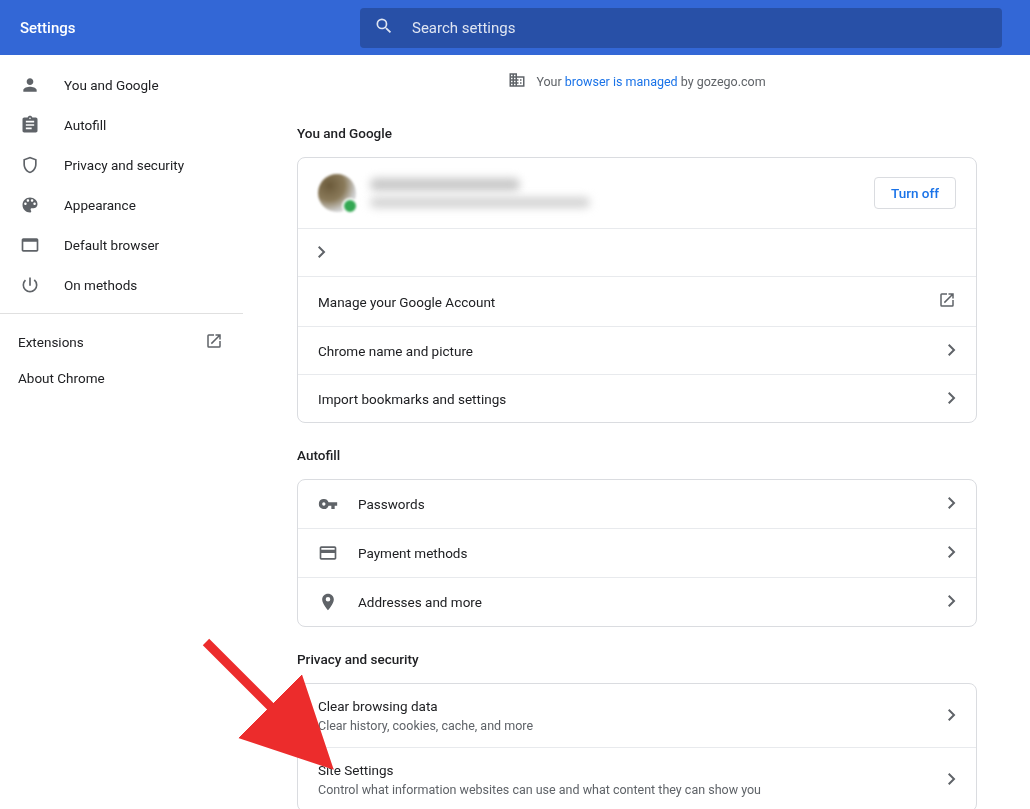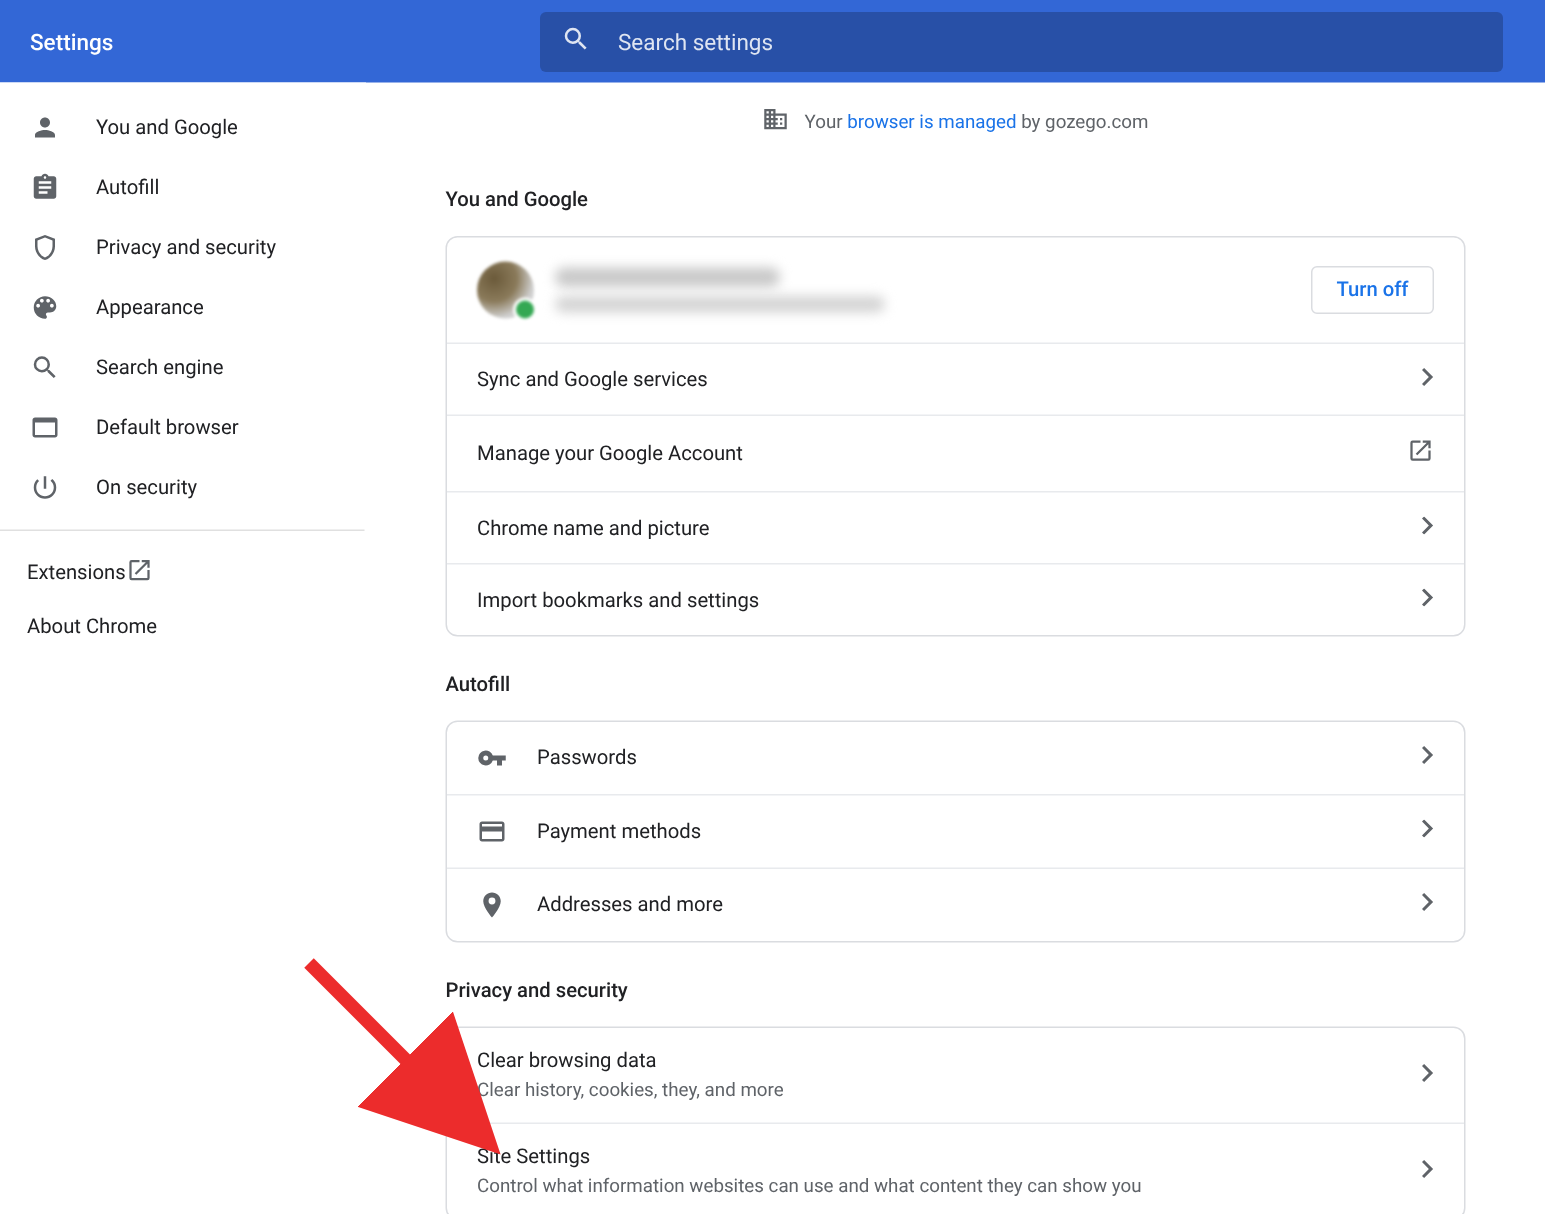--- a/index.html
+++ b/index.html
@@ -12,21 +12,21 @@
   .search-box svg { fill: rgba(255,255,255,0.85); }
   .search-input { background: transparent; border: none; outline: none; color: #5eead4; font-size: 15px; margin-left: 18px; flex: 1; }
   .search-input::placeholder { color: rgba(255,255,255,0.85); }
 
   .layout { display: flex; height: calc(100% - 55px); }
   .sidebar { width: 244px; border-right: 1px solid rgba(0,0,0,0); padding-top: 10px; background: #fff; }
   .nav-item { display: flex; align-items: center; height: 40px; padding-left: 20px; cursor: pointer; color: #202124; font-size: 13.5px; }
   .nav-icon { width: 20px; height: 20px; fill: #5f6368; margin-right: 24px; display: flex; align-items: center; justify-content: center; }
   .advanced-row { display: flex; align-items: center; justify-content: space-between; height: 40px; padding: 0 24px 0 18px; cursor: pointer; font-size: 13.5px; color: #202124; margin-top: 12px; }
   .divider { height: 1px; background: #e0e0e0; margin: 8px 0 10px 0; }
-  .footer-item { display: flex; align-items: center; height: 36px; padding: 0 20px 0 18px; cursor: pointer; font-size: 13.5px; color: #202124; }
+  .footer-item { display: flex; align-items: center; justify-content: space-between; height: 36px; padding: 0 20px 0 18px; cursor: pointer; font-size: 13.5px; color: #202124; }
 
   .main { flex: 1; overflow-y: auto; background: #fff; padding-bottom: 32px; }
   .managed-bar { height: 40px; display: flex; align-items: center; justify-content: center; font-size: 12.5px; color: #5f6368; gap: 10px; margin-top: 6px; }
   .managed-bar a { color: #1a73e8; text-decoration: none; }
   .managed-icon { fill: #5f6368; }
 
   .section { width: 680px; margin: 0 auto; margin-top: 10px; }
   .section-title { font-size: 13.5px; font-weight: 500; color: #202124; padding: 14px 0 16px 0; }
   .card { border: 1px solid #dadce0; border-radius: 8px; overflow: hidden; background: #fff; }
   .row { min-height: 48px; padding: 14px 20px; display: flex; align-items: center; cursor: pointer; border-top: 1px solid #e8eaed; font-size: 13.5px; color: #202124; position: relative; }
@@ -94,40 +94,32 @@
       <span class="nav-icon">
           <svg viewBox="0 0 24 24" width="20" height="20">
             <path d="M12 3c-4.97 0-9 4.03-9 9s4.03 9 9 9c.83 0 1.5-.67 1.5-1.5 0-.39-.15-.74-.39-1.01-.23-.26-.38-.61-.38-.99 0-.83.67-1.5 1.5-1.5H16c2.76 0 5-2.24 5-5 0-4.42-4.03-8-9-8zM6.5 12c-.83 0-1.5-.67-1.5-1.5S5.67 9 6.5 9 8 9.67 8 10.5 7.33 12 6.5 12zm3-4C8.67 8 8 7.33 8 6.5S8.67 5 9.5 5s1.5.67 1.5 1.5S10.33 8 9.5 8zm5 0c-.83 0-1.5-.67-1.5-1.5S13.67 5 14.5 5s1.5.67 1.5 1.5S15.33 8 14.5 8zm3 4c-.83 0-1.5-.67-1.5-1.5S16.67 9 17.5 9s1.5.67 1.5 1.5-.67 1.5-1.5 1.5z"></path>
           </svg>
         </span>
       <span>Appearance</span>
     </div>
     <div class="nav-item">
       <span class="nav-icon">
           <svg viewBox="0 0 24 24" width="20" height="20">
-            <path d="M15.5 14h-.79l-.28-.27A6.471 6.471 0 0016 9.5 6.5 6.5 0 109.5 16c1.61 0 3.09-.59 4.23-1.57l.27.28v.79l5 4.99L20.49 19l-4.99-5zM9.5 14A4.5 4.5 0 1114 9.5 4.5 4.5 0 019.5 14z"></path>
-          </svg>
-        </span>
-      <span>Search engine</span>
-    </div>
-    <div class="nav-item">
-      <span class="nav-icon">
-          <svg viewBox="0 0 24 24" width="20" height="20">
             <path d="M20 4H4c-1.1 0-2 .9-2 2v12c0 1.1.9 2 2 2h16c1.1 0 2-.9 2-2V6c0-1.1-.9-2-2-2zm0 14H4V8h16v10z"></path>
           </svg>
         </span>
       <span>Default browser</span>
     </div>
     <div class="nav-item">
       <span class="nav-icon">
           <svg viewBox="0 0 24 24" width="20" height="20">
             <path d="M13 3h-2v10h2V3zm4.83 2.17l-1.42 1.42A6.92 6.92 0 0119 12c0 3.87-3.13 7-7 7s-7-3.13-7-7c0-2.02.86-3.84 2.24-5.12L5.83 5.46A8.93 8.93 0 003 12a9 9 0 0018 0 8.93 8.93 0 00-3.17-6.83z"></path>
           </svg>
         </span>
-      <span>On security</span>
+      <span>On methods</span>
     </div>
 
     <div class="divider"></div>
 
     <div class="footer-item">
       <span>Extensions</span>
       <span><svg viewBox="0 0 24 24" width="18" height="18" fill="#5f6368">
             <path d="M19 19H5V5h7V3H5a2 2 0 00-2 2v14a2 2 0 002 2h14a2 2 0 002-2v-7h-2v7zM14 3v2h3.59l-9.83 9.83 1.41 1.41L19 6.41V10h2V3h-7z"></path>
           </svg></span>
     </div>
@@ -151,21 +143,20 @@
       <div class="card">
         <div class="profile-row">
           <div class="avatar-blur"></div>
           <div class="profile-text">
             <div class="blur-line1"></div>
             <div class="blur-line2"></div>
           </div>
           <button class="turn-off-btn">Turn off</button>
         </div>
         <div class="row">
-          <div class="row-text">Sync and Google services</div>
           <span class="row-action"><svg width="8" height="12" viewBox="0 0 8 12">
                 <path d="M0 10.59L4.58 6 0 1.41 1.41 0l6 6-6 6z"></path>
               </svg></span>
         </div>
         <div class="row">
           <div class="row-text">Manage your Google Account</div>
           <span class="row-action"><svg viewBox="0 0 24 24" width="18" height="18">
                 <path d="M19 19H5V5h7V3H5a2 2 0 00-2 2v14a2 2 0 002 2h14a2 2 0 002-2v-7h-2v7zM14 3v2h3.59l-9.83 9.83 1.41 1.41L19 6.41V10h2V3h-7z"></path>
               </svg></span>
         </div>
@@ -222,21 +213,21 @@
         </div>
       </div>
     </div>
 
     <div class="section">
       <div class="section-title">Privacy and security</div>
       <div class="card">
         <div class="row">
           <div class="row-text">
             <div>Clear browsing data</div>
-            <div class="row-sub">Clear history, cookies, they, and more</div>
+            <div class="row-sub">Clear history, cookies, cache, and more</div>
           </div>
           <span class="row-action"><svg width="8" height="12" viewBox="0 0 8 12">
                 <path d="M0 10.59L4.58 6 0 1.41 1.41 0l6 6-6 6z"></path>
               </svg></span>
         </div>
         <div class="row">
           <div class="row-text">
             <div>Site Settings</div>
             <div class="row-sub">Control what information websites can use and what content they can show you</div>
           </div>

